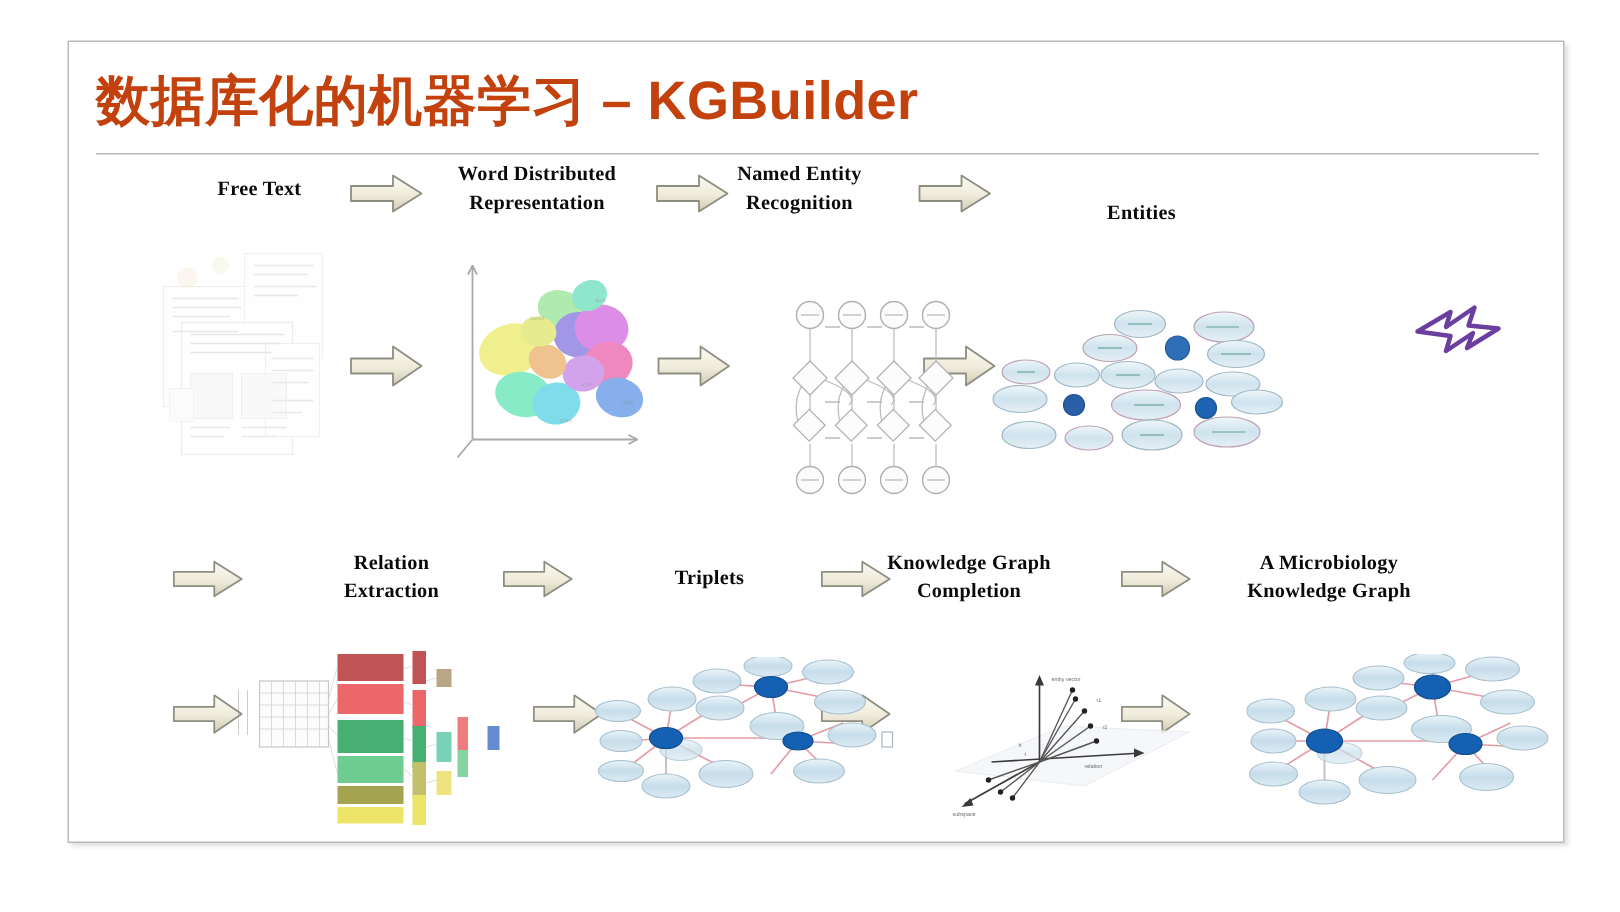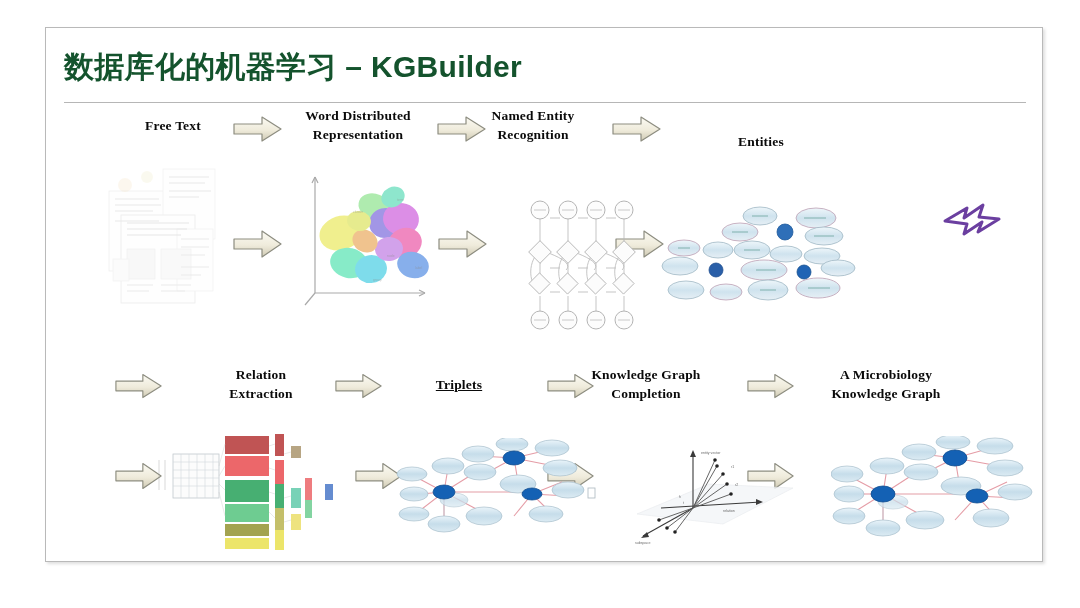--- a/index.html
+++ b/index.html
@@ -19,22 +19,22 @@
     box-shadow:2px 2px 3px rgba(0,0,0,.13);
     box-sizing:border-box;
   }
   
   #title-bar{
     position:absolute;left:18px;top:17px;width:962px;height:62px;
   }
   #title-text{
     font-family:"Liberation Sans",sans-serif;
     font-weight:bold;
-    font-size:30px;
-    color:#14532d;
+    font-size:36px;
+    color:#c2410c;
     letter-spacing:.3px;
     white-space:nowrap;
     line-height:44px;
   }
   #title-rule{
     position:absolute;left:0;top:57px;width:962px;height:1px;
     background:#b6b6b6;
   }
   
   .lbl{
@@ -295,21 +295,21 @@
 
   <div id="purple-arrow">
     <svg width="66" height="56" viewBox="0 0 66 56">
       <path d="M6 30 L28 17 L25 27 L44 14 L40 26 L60 28 L39 41 L43 31 L25 43 L28 33 Z" fill="#ffffff" stroke="#6b3fa0" stroke-width="3" stroke-linejoin="round" stroke-linecap="round"></path>
     </svg>
   </div>
 
   <div class="lbl" style="left:150px;top:337px;width:130px;">Relation
 Extraction</div>
 
-  <div class="lbl" style="left:348px;top:347px;width:130px;text-decoration:underline;">Triplets</div>
+  <div class="lbl" style="left:362px;top:347px;width:130px;">Triplets</div>
 
   <div class="lbl" style="left:520px;top:337px;width:160px;">Knowledge Graph
 Completion</div>
 
   <div class="lbl" style="left:760px;top:337px;width:160px;text-align:center;">A Microbiology
 Knowledge Graph</div>
 
   <div class="barrow" style="left:68px;top:343px;">
     <svg width="50" height="30" viewBox="0 0 52 30">
       <path d="M2 10 L30 10 L30 3 L49 15 L30 27 L30 20 L2 20 Z" fill="url(#ag1)" stroke="#8d8d80" stroke-width="1.2" stroke-linejoin="round"></path>

